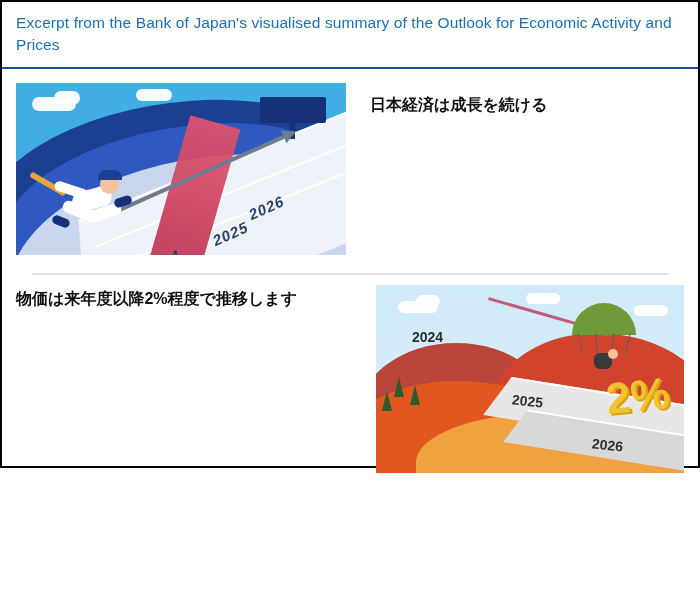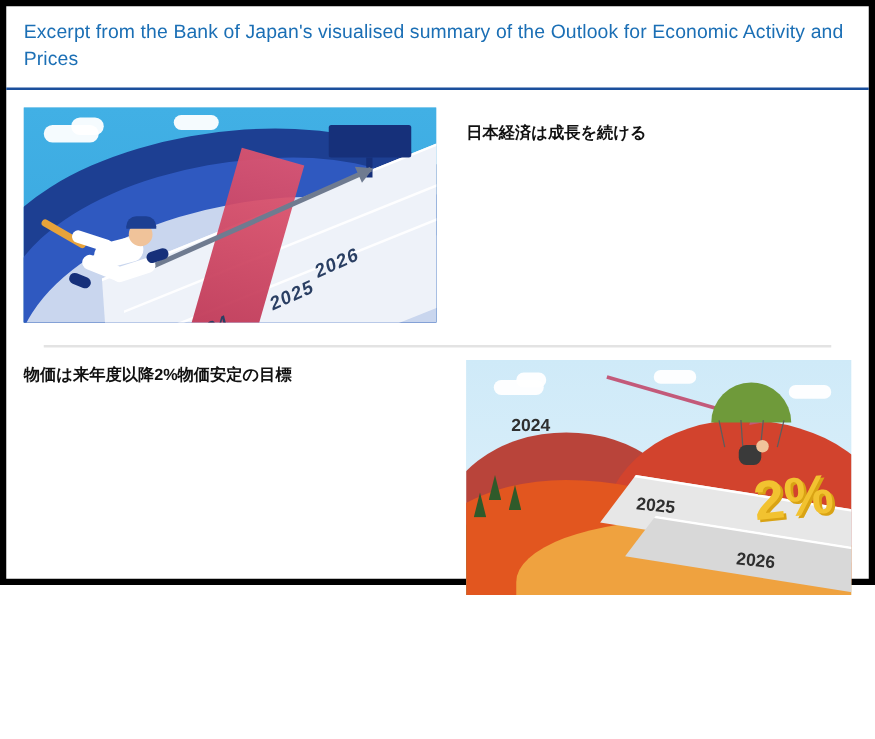--- a/index.html
+++ b/index.html
@@ -12,21 +12,21 @@
     background: #ffffff;
     font-family: "Liberation Sans", sans-serif;
     color: #222222;
     overflow: hidden;
   }
   .page {
     position: relative;
     width: 700px;
     height: 468px;
     box-sizing: border-box;
-    border: 5px solid #000000;
+    border: 2px solid #000000;
     background: #ffffff;
   }
   
   .header {
     padding: 10px 14px 10px 14px;
     border-bottom: 2px solid #1b4f9c;
   }
   .header-title {
     color: #1b6fb5;
     font-size: 15.5px;
@@ -54,21 +54,21 @@
   }
   .sec1 .text-col {
     padding-left: 24px;
     padding-top: 10px;
   }
   .sec2 .text-col {
     padding-right: 20px;
     padding-top: 2px;
   }
   .sec-heading {
-    font-size: 13px;
+    font-size: 16px;
     font-weight: bold;
     color: #111111;
     line-height: 1.5;
     margin: 0 0 14px 0;
   }
   .sec-body {
     font-size: 14.5px;
     line-height: 1.95;
     color: #1a1a1a;
     margin: 0;
@@ -320,21 +320,21 @@
     </div>
     <div class="text-col">
       <h2 class="sec-heading">日本経済は成長を続ける</h2>
     </div>
   </div>
 
   <div class="divider"></div>
 
   <div class="section sec2 section-two">
     <div class="text-col">
-      <h2 class="sec-heading">物価は来年度以降2%物価安定の目標</h2>
+      <h2 class="sec-heading">物価は来年度以降2%程度で推移します</h2>
     </div>
     <div class="illus-wrap">
       <div class="illus2">
         <div class="ill2-sky"></div>
         <div class="ill2-cloud" style="left:22px; top:16px; width:40px; height:12px;"></div>
         <div class="ill2-cloud" style="left:40px; top:10px; width:24px; height:12px;"></div>
         <div class="ill2-cloud" style="left:150px; top:8px; width:34px; height:11px;"></div>
         <div class="ill2-cloud" style="left:258px; top:20px; width:34px; height:11px;"></div>
         <div class="ill2-hill-far"></div>
         <div class="ill2-hill-mid"></div>

